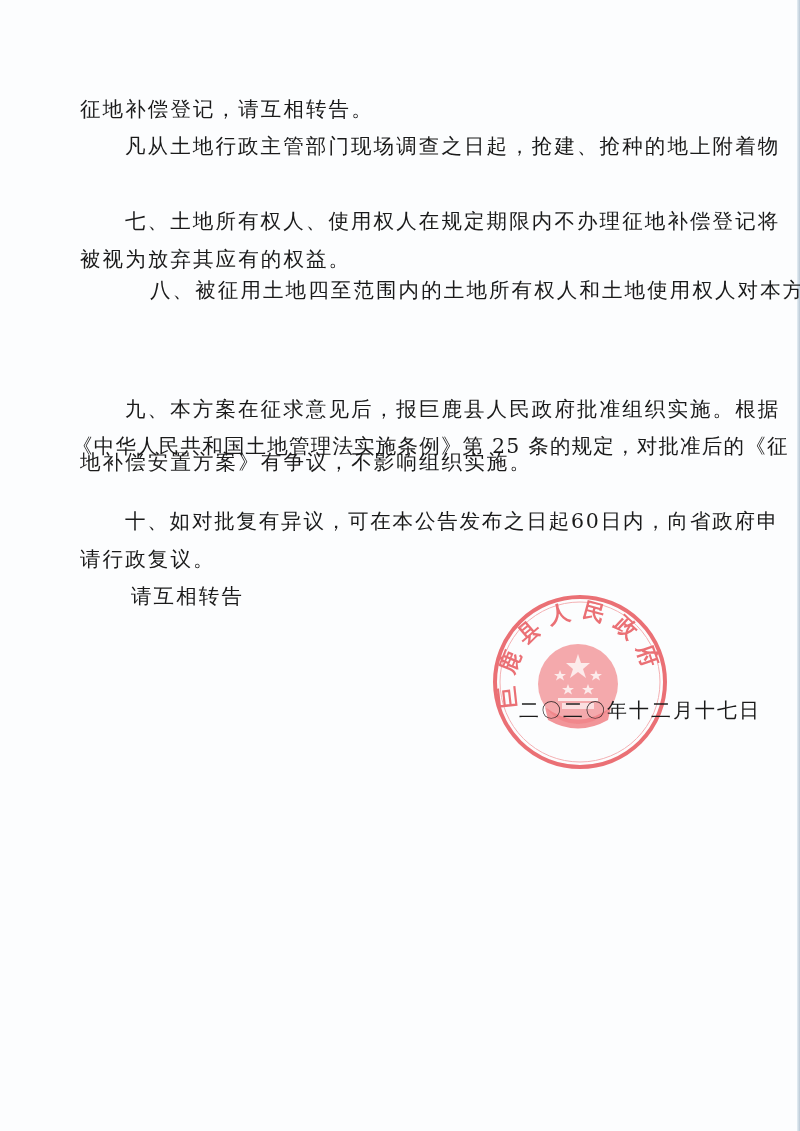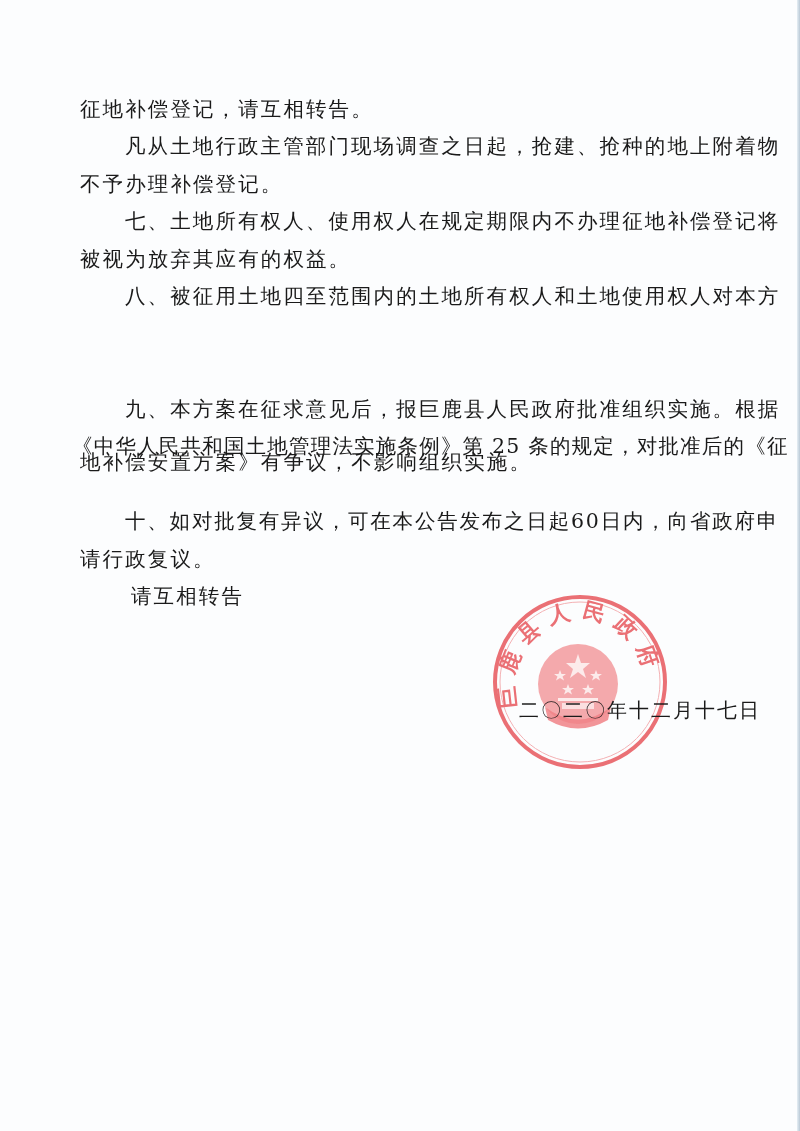--- a/index.html
+++ b/index.html
@@ -64,26 +64,25 @@
   </style>
 </head>
 <body>
 
 <div class="page">
   <div class="right-edge"></div>
 
   <div class="line indent" style="top:131px;">凡从土地行政主管部门现场调查之日起，抢建、抢种的地上附着物</div>
 
   <div class="line" style="top:94px;">征地补偿登记，请互相转告。</div>
-  <div class="line" style="top:169px;">不予办理补偿登记。</div>
 
   <div class="line" style="top:244px;">被视为放弃其应有的权益。</div>
   <div class="line indent" style="top:206px;">七、土地所有权人、使用权人在规定期限内不办理征地补偿登记将</div>
 
-  <div class="line indent" style="top:281px;">八、被征用土地四至范围内的土地所有权人和土地使用权人对本方</div>
+  <div class="line indent" style="top:275px;margin-left:25px;">八、被征用土地四至范围内的土地所有权人和土地使用权人对本方</div>
 
   <div class="line indent" style="top:394px;">九、本方案在征求意见后，报巨鹿县人民政府批准组织实施。根据</div>
   <div class="line" style="top:431px; left:72px; letter-spacing:1.2px;">《中华人民共和国土地管理法实施条例》第 25 条的规定，对批准后的《征</div>
   <div class="line" style="top:447px;">地补偿安置方案》有争议，不影响组织实施。</div>
 
   <div class="line indent" style="top:506px; letter-spacing:1.8px;">十、如对批复有异议，可在本公告发布之日起60日内，向省政府申</div>
   <div class="line" style="top:544px;">请行政复议。</div>
 
   <div class="line closing" style="top:581px;">请互相转告</div>
 

